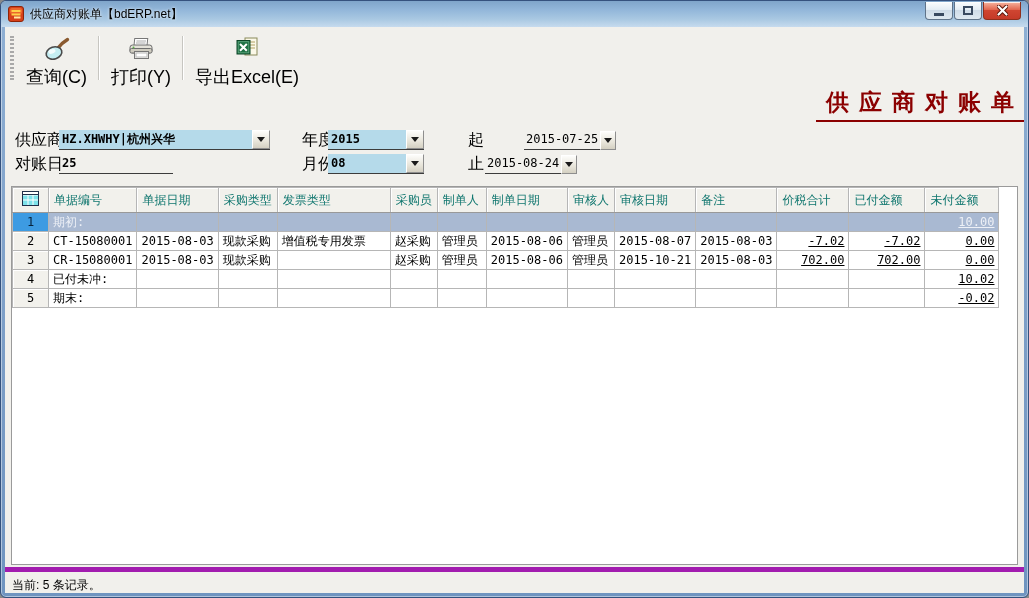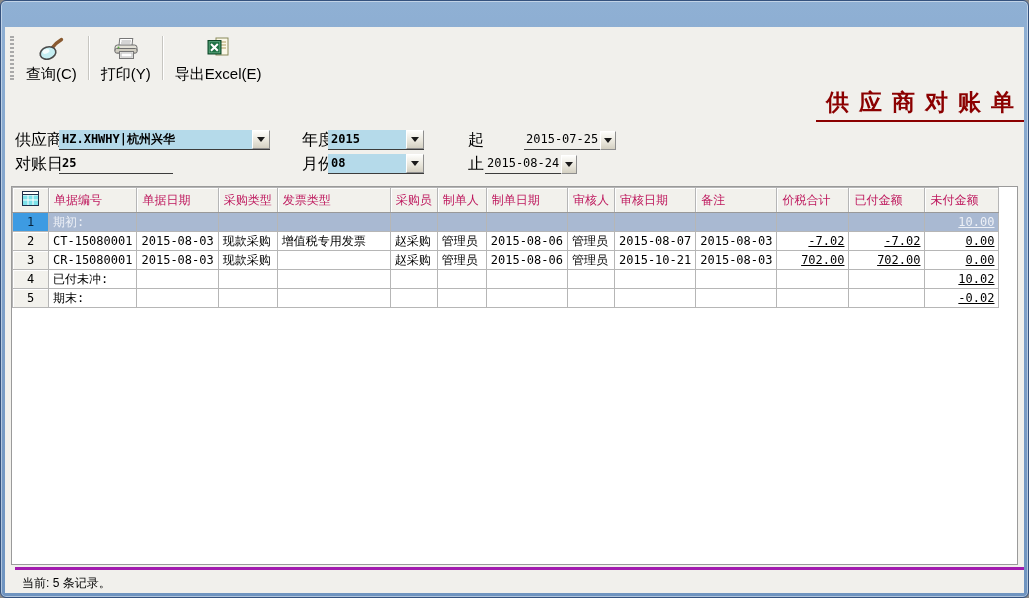--- a/index.html
+++ b/index.html
@@ -47,21 +47,21 @@
     position:absolute; top:26px; left:4px; right:4px; bottom:4px;
     background:#f1f0ec; overflow:hidden;
   }
 
   
   .toolbar { position:absolute; top:3px; left:0; right:0; height:56px; display:flex; align-items:flex-start; }
   .toolbar-grip { margin:6px 4px 0 5px; height:44px; width:4px; border-left:2px dotted #a9a9a9; border-right:2px dotted #a9a9a9; }
   .tool-btn {
     margin-top:2px; padding:3px 7px 2px 7px; text-align:center;
     display:flex; flex-direction:column; align-items:center; gap:2px;
-    font-size:15px; color:#000; background:transparent; border:1px solid transparent;
+    font-size:18px; color:#000; background:transparent; border:1px solid transparent;
   }
   .tool-sep { width:2px; height:44px; margin:6px 3px 0 3px; border-left:1px solid #c7c6c1; border-right:1px solid #ffffff; }
 
   
   .page-title-wrap { position:absolute; top:60px; left:0; right:0; text-align:right; }
   .page-title {
     display:inline-block; font-family:"DejaVu Serif","Liberation Serif",serif;
     font-size:23px; font-weight:bold; color:#8b0000;
     letter-spacing:10px; padding:0 0 2px 10px;
     border-bottom:2px solid #8b0000;
@@ -95,48 +95,72 @@
   .grid-area {
     position:absolute; top:159px; left:6px; width:1007px; height:379px;
     background:#ffffff; border:1px solid #9a9a9a; overflow:hidden;
   }
   table.grid { border-collapse:collapse; table-layout:fixed; font-size:12px; }
   table.grid th, table.grid td {
     border:1px solid #b6b6b6; overflow:hidden; white-space:nowrap;
   }
   table.grid thead th {
     height:25px; background:#f2f1ec; font-weight:normal; text-align:left;
-    padding:0 5px; border-bottom-color:#999; color:#be185d;
+    padding:0 5px; border-bottom-color:#999; color:#0f766e;
     box-shadow:inset 1px 1px 0 #ffffff;
   }
   table.grid thead th.iconcell { text-align:center; padding:0; }
   table.grid td {
     height:19px; padding:0 4px; color:#000;
     font-family:"DejaVu Sans Mono","DejaVu Sans",sans-serif;
   }
   table.grid td.rownum {
     background:#f2f1ec; text-align:center; padding:0;
     box-shadow:inset 1px 1px 0 #ffffff;
   }
   table.grid td.num { text-align:right;text-decoration:underline; }
   table.grid tr.selected td { background:#a9b9d2; color:#edf0f6; }
   table.grid tr.selected td.rownum { background:#3d9be2; color:#06233c; box-shadow:none; }
 
   
   .statusbar {
-    position:absolute; left:10px; right:0; top:540px; height:27px;
-    border-top:3px solid #a21caf; background:#f1f0ec;
+    position:absolute; left:0; right:0; top:540px; height:27px;
+    border-top:5px solid #a21caf; background:#f1f0ec;
     font-size:12px; color:#000; line-height:26px; padding-left:7px;
   }
 </style>
 </head>
 <body>
 
 <div class="window">
 
+  <div class="titlebar">
+    <svg class="app-icon" viewBox="0 0 16 16">
+      <rect x="0.5" y="0.5" width="15" height="15" rx="2.5" fill="#d6401a" stroke="#8e2408"></rect>
+      <rect x="2" y="2" width="12" height="6" rx="2" fill="#f07030" opacity="0.85"></rect>
+      <rect x="3.5" y="4" width="9" height="2" fill="#ffd24a"></rect>
+      <rect x="3.5" y="7.5" width="9" height="2" fill="#ffd24a"></rect>
+      <rect x="6" y="10.5" width="6.5" height="2" fill="#ffe9a0"></rect>
+    </svg>
+    <span class="title-text">供应商对账单【bdERP.net】</span>
+    <div class="win-controls">
+      <div class="win-btn min">
+        <span class="glyph-min"></span>
+      </div>
+      <div class="win-btn max">
+        <span class="glyph-max"></span>
+      </div>
+      <div class="win-btn close">
+        <svg width="11" height="11" viewBox="0 0 11 11">
+          <path d="M1.5 1.5 L9.5 9.5 M9.5 1.5 L1.5 9.5" stroke="#5a1408" stroke-width="4" stroke-linecap="round"></path>
+          <path d="M1.5 1.5 L9.5 9.5 M9.5 1.5 L1.5 9.5" stroke="#ffffff" stroke-width="2.2" stroke-linecap="round"></path>
+        </svg>
+      </div>
+    </div>
+  </div>
 
   <div class="client">
 
     <div class="toolbar">
       <div class="toolbar-grip"></div>
 
       <div class="tool-btn">
         <svg width="28" height="27" viewBox="0 0 28 27">
           <path d="M15 12 C18 8 22 5 24.5 3.5" stroke="#8a5a30" stroke-width="3.4" fill="none" stroke-linecap="round"></path>
           <ellipse cx="11" cy="17" rx="8" ry="6" fill="#c5eef2" stroke="#4a4a4a" stroke-width="1.6" transform="rotate(-18 11 17)"></ellipse>

